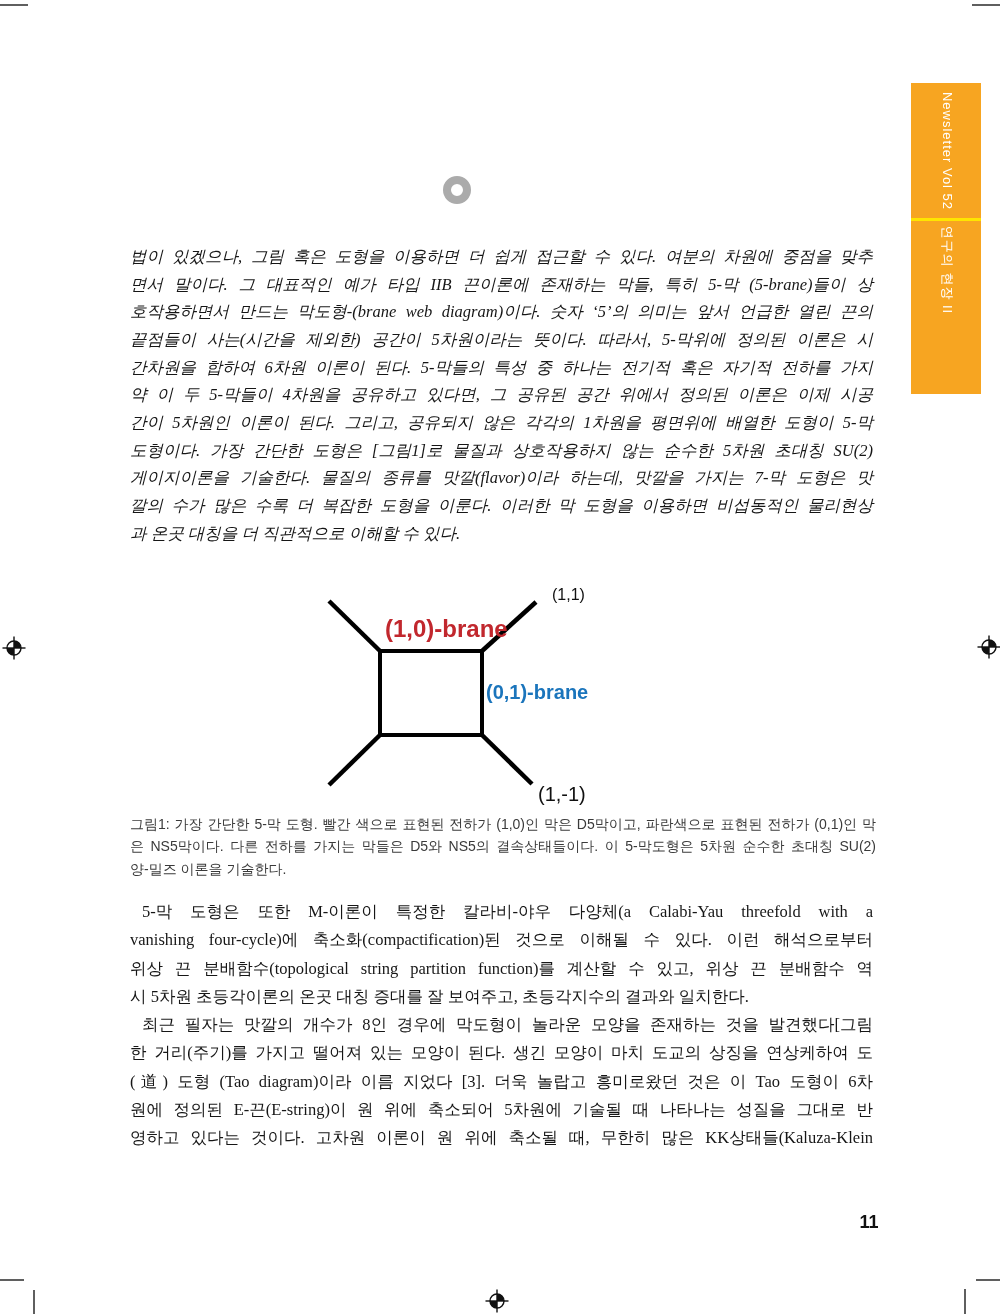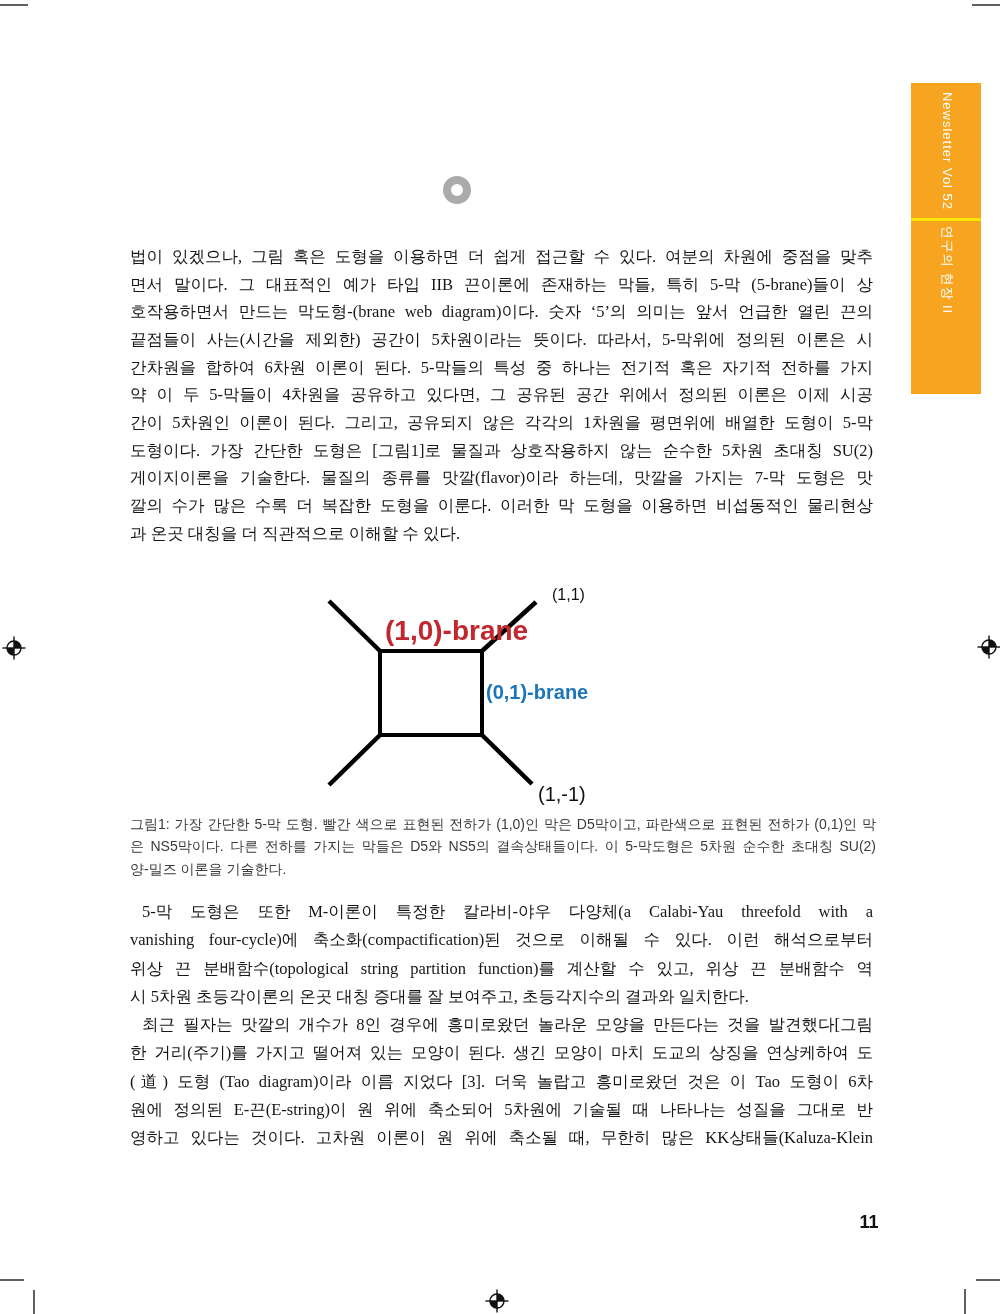--- a/index.html
+++ b/index.html
@@ -19,37 +19,37 @@
   
   .sidetab{position:absolute;left:911px;top:83px;width:70px;height:311px;background:#f7a521;}
   .sidetab .divider{position:absolute;left:0;top:135px;width:70px;height:3px;background:#ffe500;}
   .tab-label{position:absolute;white-space:nowrap;color:#ffffff;
              font-family:"Liberation Sans","DejaVu Sans",sans-serif;
              font-size:13px;letter-spacing:1px;
              transform:translate(-50%,-50%) rotate(90deg);}
 
   
   .para{position:absolute;left:130px;width:743px;color:#161616;font-size:16.5px;}
-  .p1 .line{line-height:27.65px;}
+  .p1 .line{line-height:27.65px;font-style:italic;}
   .p23 .line{line-height:28.3px;}
   .line{white-space:normal;}
   .jl{text-align:justify;text-align-last:justify;}
   .pl{text-align:left;text-align-last:left;}
   .ind{text-indent:12px;}
 
   
   .caption{position:absolute;left:130px;top:813px;width:746px;color:#3a3a3a;
            font-family:"Liberation Sans","DejaVu Sans",sans-serif;font-size:14px;}
   .caption .line{line-height:22.3px;}
 
   
   .fig-svg{position:absolute;left:280px;top:580px;}
   .fig-label{position:absolute;font-family:"Liberation Sans","DejaVu Sans",sans-serif;
              white-space:nowrap;}
-  .lbl-red{left:385px;top:615px;font-size:28px;font-weight:bold;color:#c1272d;}
+  .lbl-red{left:385px;top:615px;font-size:24px;font-weight:bold;color:#c1272d;}
   .lbl-blue{left:486px;top:681px;font-size:20px;font-weight:bold;color:#1b75bc;}
   .lbl-11{left:552px;top:586px;font-size:16px;color:#111111;}
   .lbl-1m1{left:538px;top:783px;font-size:20px;color:#111111;}
 
   
   .pagenum{position:absolute;left:852px;top:1212px;width:34px;text-align:center;
            font-family:"Liberation Sans","DejaVu Sans",sans-serif;
            font-size:18px;font-weight:bold;color:#111111;}
 </style>
 </head>
@@ -126,21 +126,21 @@
       <div class="line pl">양-밀즈 이론을 기술한다.</div>
     </div>
 
   <div id="p2" class="para p23" style="top:898px;">
       <div class="line jl ind">5-막 도형은 또한 M-이론이 특정한 칼라비-야우 다양체(a Calabi-Yau threefold with a</div>
       <div class="line jl">vanishing four-cycle)에 축소화(compactification)된 것으로 이해될 수 있다. 이런 해석으로부터</div>
       <div class="line jl">위상 끈 분배함수(topological string partition function)를 계산할 수 있고, 위상 끈 분배함수 역</div>
       <div class="line pl">시 5차원 초등각이론의 온곳 대칭 증대를 잘 보여주고, 초등각지수의 결과와 일치한다.</div>
     </div>
   <div id="p3" class="para p23" style="top:1011px;">
-      <div class="line jl ind">최근 필자는 맛깔의 개수가 8인 경우에 흥미로왔던 놀라운 모양을 만든다는 것을 발견했다[그림</div>
+      <div class="line jl ind">최근 필자는 맛깔의 개수가 8인 경우에 막도형이 놀라운 모양을 존재하는 것을 발견했다[그림</div>
       <div class="line jl">한 거리(주기)를 가지고 떨어져 있는 모양이 된다. 생긴 모양이 마치 도교의 상징을 연상케하여 도</div>
       <div class="line jl">(道) 도형 (Tao diagram)이라 이름 지었다 [3]. 더욱 놀랍고 흥미로왔던 것은 이 Tao 도형이 6차</div>
       <div class="line jl">원에 정의된 E-끈(E-string)이 원 위에 축소되어 5차원에 기술될 때 나타나는 성질을 그대로 반</div>
       <div class="line jl">영하고 있다는 것이다. 고차원 이론이 원 위에 축소될 때, 무한히 많은 KK상태들(Kaluza-Klein</div>
     </div>
 
   <div class="pagenum">11</div>
 
 </div>
 

